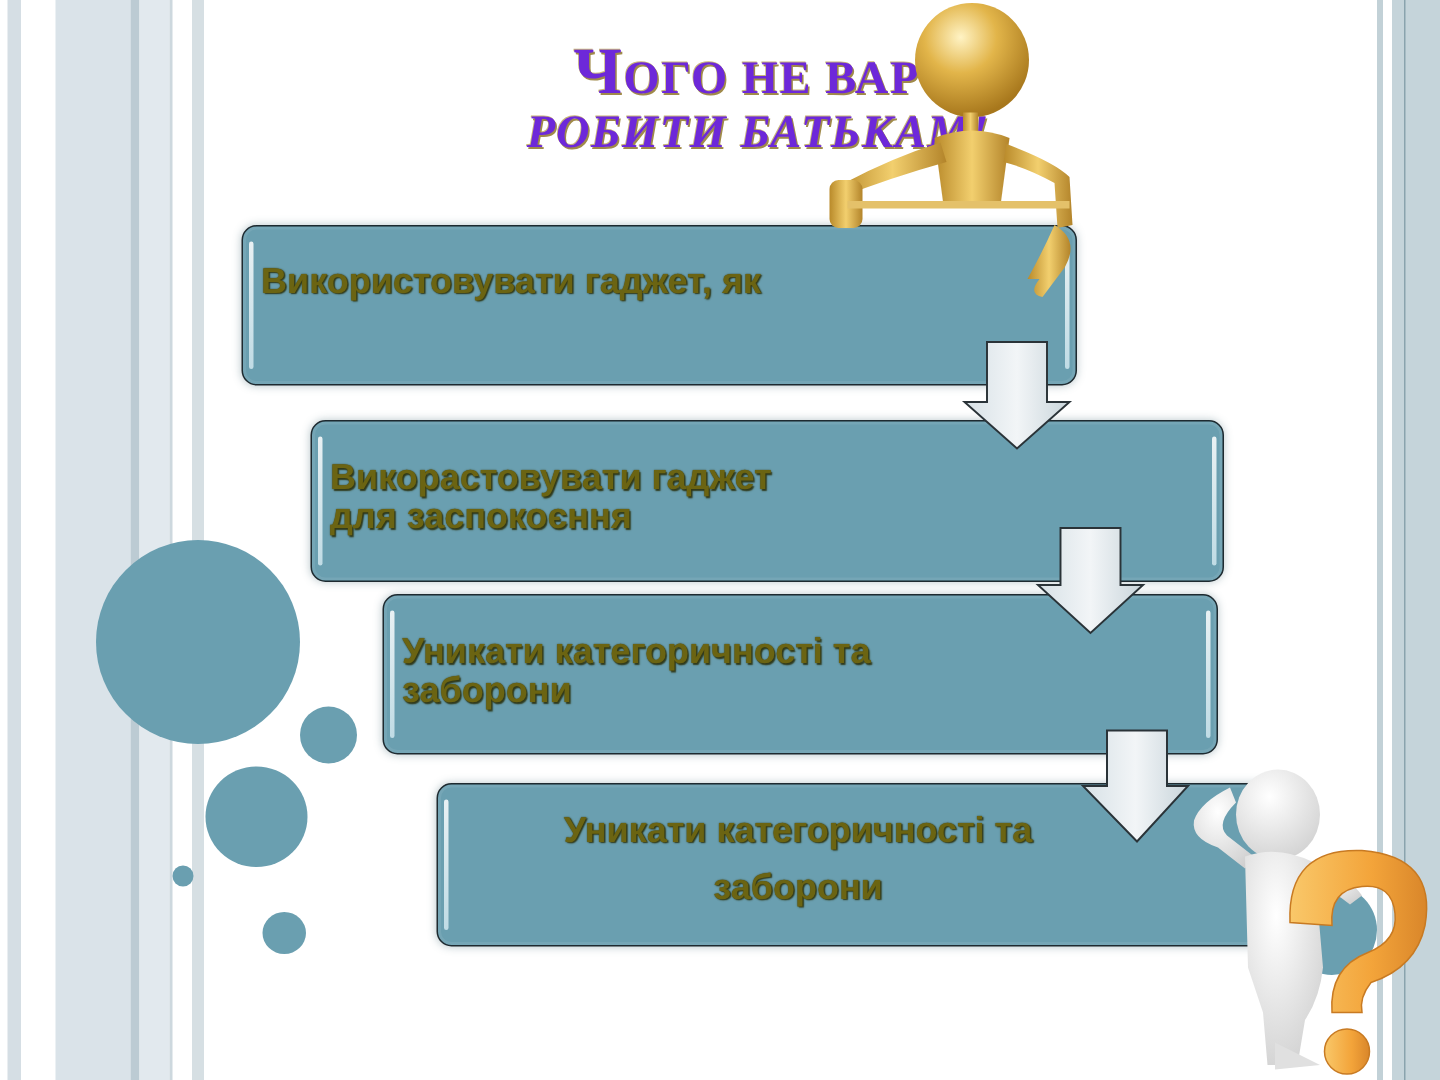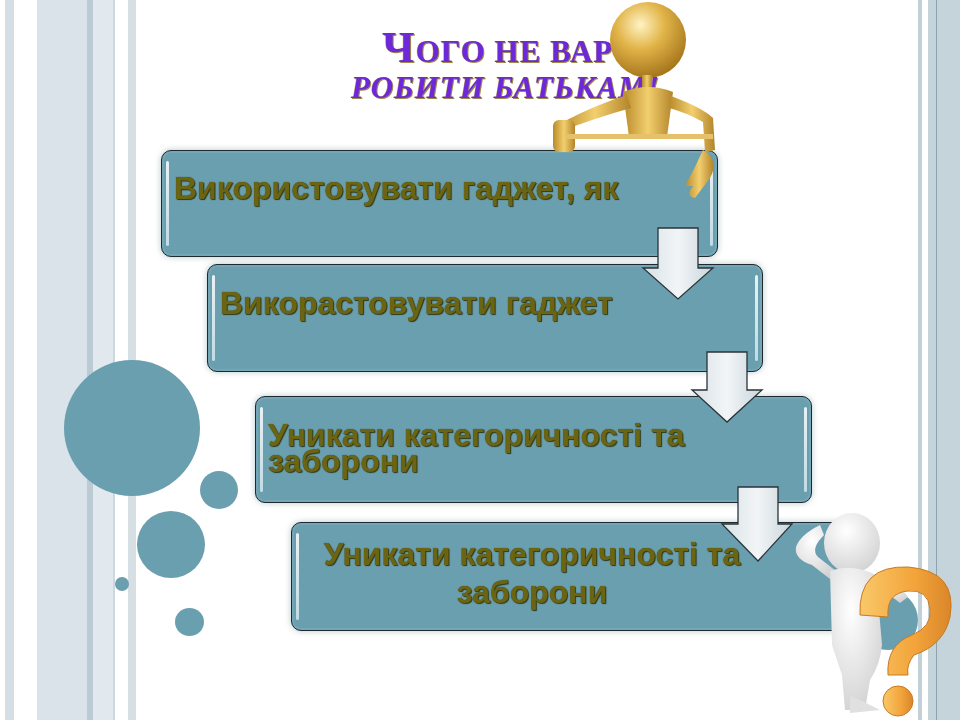--- a/index.html
+++ b/index.html
@@ -4,21 +4,21 @@
 <style>
   html, body { margin:0; padding:0; }
   body { width:960px; height:720px; position:relative; overflow:hidden; background:#ffffff; font-family:"Liberation Sans", sans-serif; }
   .stripe { position:absolute; top:0; height:720px; }
   .title-line { position:absolute; left:0; width:660px; text-align:right; font-family:"Liberation Serif", serif; font-weight:bold; color:#6d28d9; text-shadow: 1px 1px 0 #a08a4a, -0.5px -0.5px 0 #c9b67a; letter-spacing:1px; }
   .title-line .big { font-size:40px; }
   .title-line .sc { font-size:31px; }
   .box { position:absolute; background:#6a9fb0; border:1.5px solid #1e2a30; border-radius:10px; box-shadow: 0 0 6px rgba(100,130,140,0.45), inset 0 0 0 2px rgba(255,255,255,0.08); box-sizing:border-box; }
   .box::before { content:""; position:absolute; left:4px; top:10px; bottom:10px; width:3px; border-radius:2px; background:linear-gradient(#ffffff,#cfe6ee); opacity:0.85; }
   .box::after { content:""; position:absolute; right:4px; top:10px; bottom:10px; width:3px; border-radius:2px; background:linear-gradient(#ffffff,#cfe6ee); opacity:0.85; }
-  .box-text { position:absolute; font-weight:bold; font-size:32px; line-height:26px; color:#6b6412; text-shadow: 0 0 1px #3b3808, 1px 1px 1px #2f3a1c; }
+  .box-text { position:absolute; font-weight:bold; font-size:24px; line-height:26px; color:#6b6412; text-shadow: 0 0 1px #3b3808, 1px 1px 1px #2f3a1c; }
   .circle { position:absolute; border-radius:50%; background:#6a9fb0; }
   svg { position:absolute; }
 </style>
 </head>
 <body>
 
 <div class="stripe" style="left:5px;width:9px;background:#d5dee4;"></div>
 <div class="stripe" style="left:37px;width:50px;background:#dae3e9;"></div>
 <div class="stripe" style="left:87px;width:6px;background:#bccbd3;"></div>
 <div class="stripe" style="left:93px;width:20px;background:#e2e9ee;"></div>
@@ -41,23 +41,24 @@
 </div>
 <div class="title-line" style="top:70px;font-style:italic;">
   <span class="sc"><span style="font-size: 31px;">Р</span><span style="font-size: 31px;">О</span><span style="font-size: 31px;">Б</span><span style="font-size: 31px;">И</span><span style="font-size: 31px;">Т</span><span style="font-size: 31px;">И</span><span style="font-size: 31px;"> </span><span style="font-size: 31px;">Б</span><span style="font-size: 31px;">А</span><span style="font-size: 31px;">Т</span><span style="font-size: 31px;">Ь</span><span style="font-size: 31px;">К</span><span style="font-size: 31px;">А</span><span style="font-size: 31px;">М</span><span style="font-size: 31px;">!</span></span>
 </div>
 
 <div class="box" style="left:161px;top:150px;width:557px;height:107px;">
   <div class="box-text" style="left:12px;top:24px;">
     <div>Використовувати гаджет, як</div>
   </div>
 </div>
-<div class="box" style="left:207px;top:264px;width:556px;height:108px;">
+<div class="box" style="left:207px;top:280px;width:609px;height:108px;">
   <div class="box-text" style="left:12px;top:25px;">
     <div>Викорастовувати гаджет</div>
+    <div>для заспокоєння</div>
   </div>
 </div>
 <div class="box" style="left:255px;top:396px;width:557px;height:107px;">
   <div class="box-text" style="left:12px;top:25px;">
     <div>Уникати категоричності та</div>
     <div>заборони</div>
   </div>
 </div>
 <div class="box" style="left:291px;top:522px;width:566px;height:109px;">
   <div class="box-text" style="left:0;width:480px;top:12px;text-align:center;line-height:38px;">

